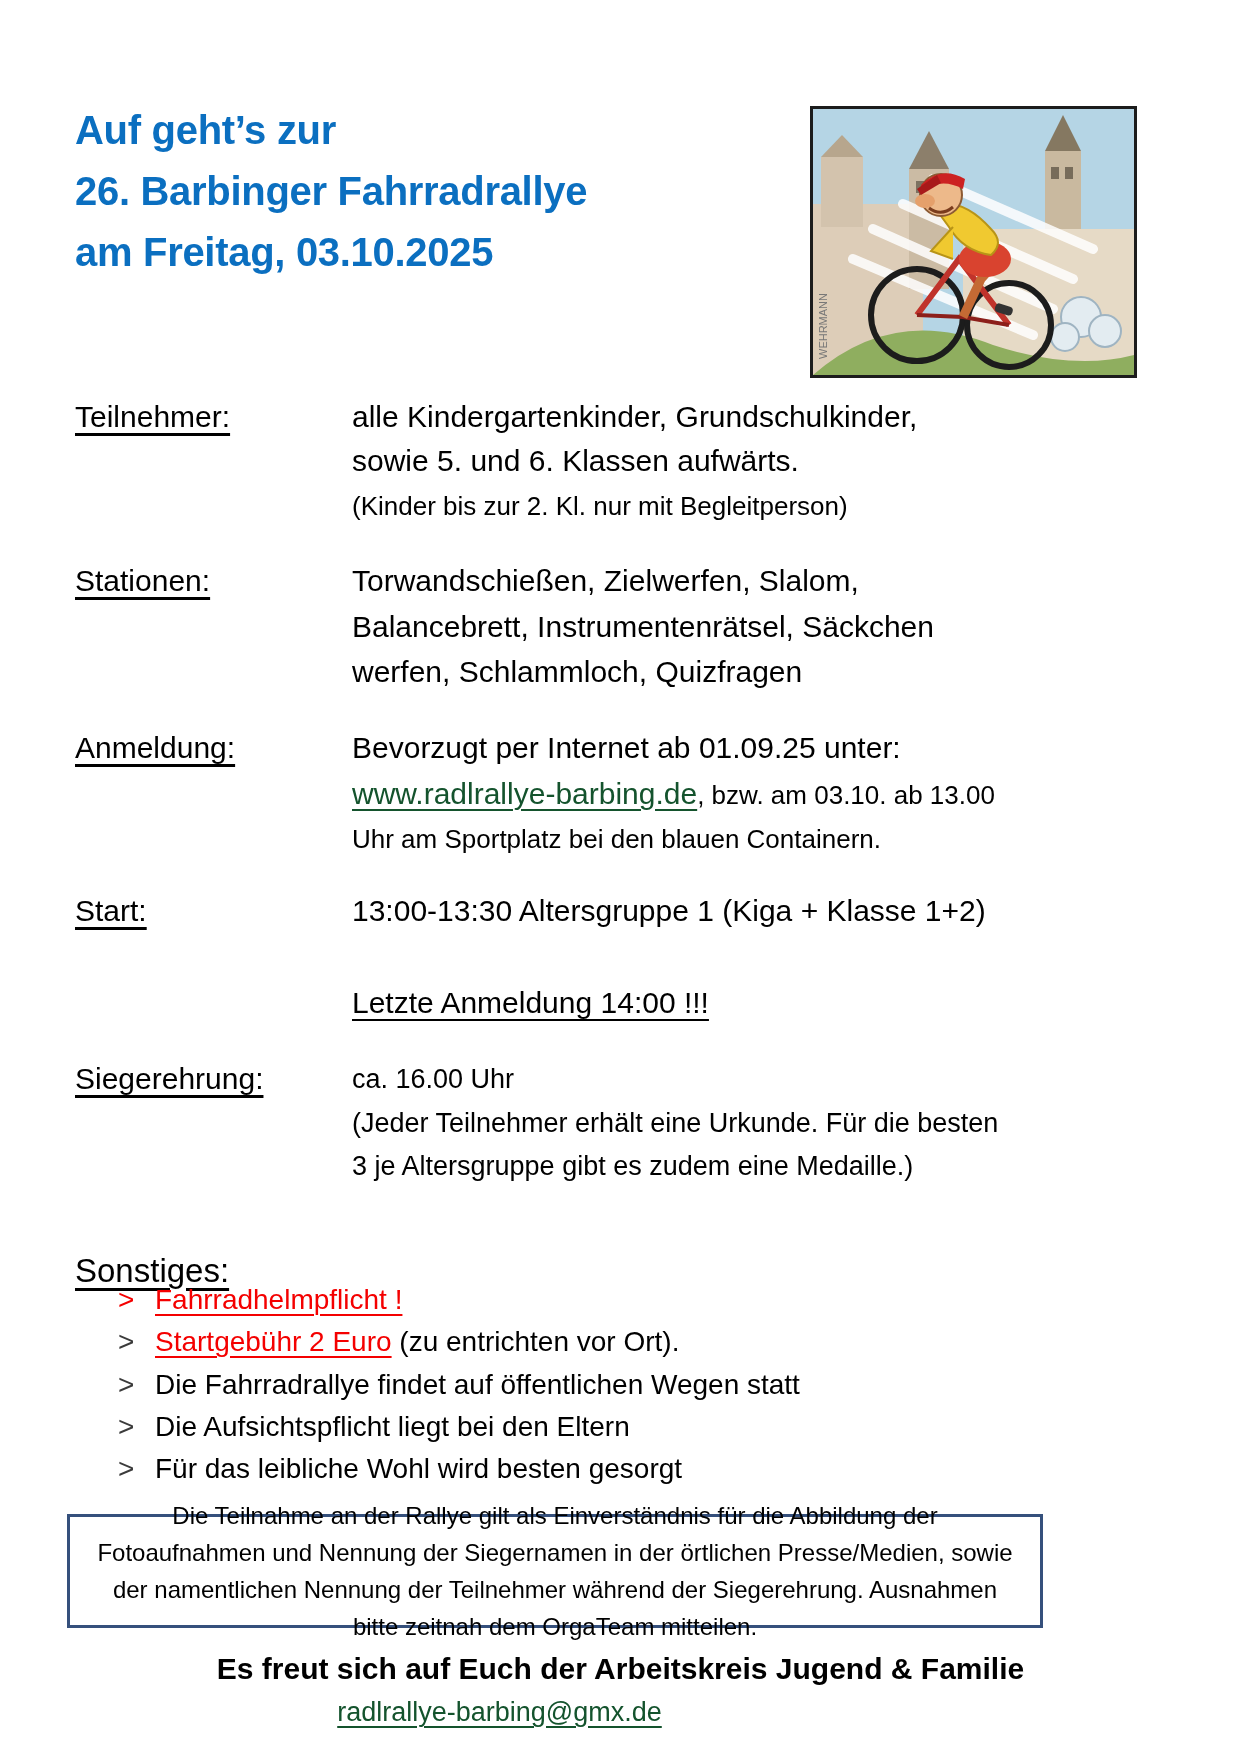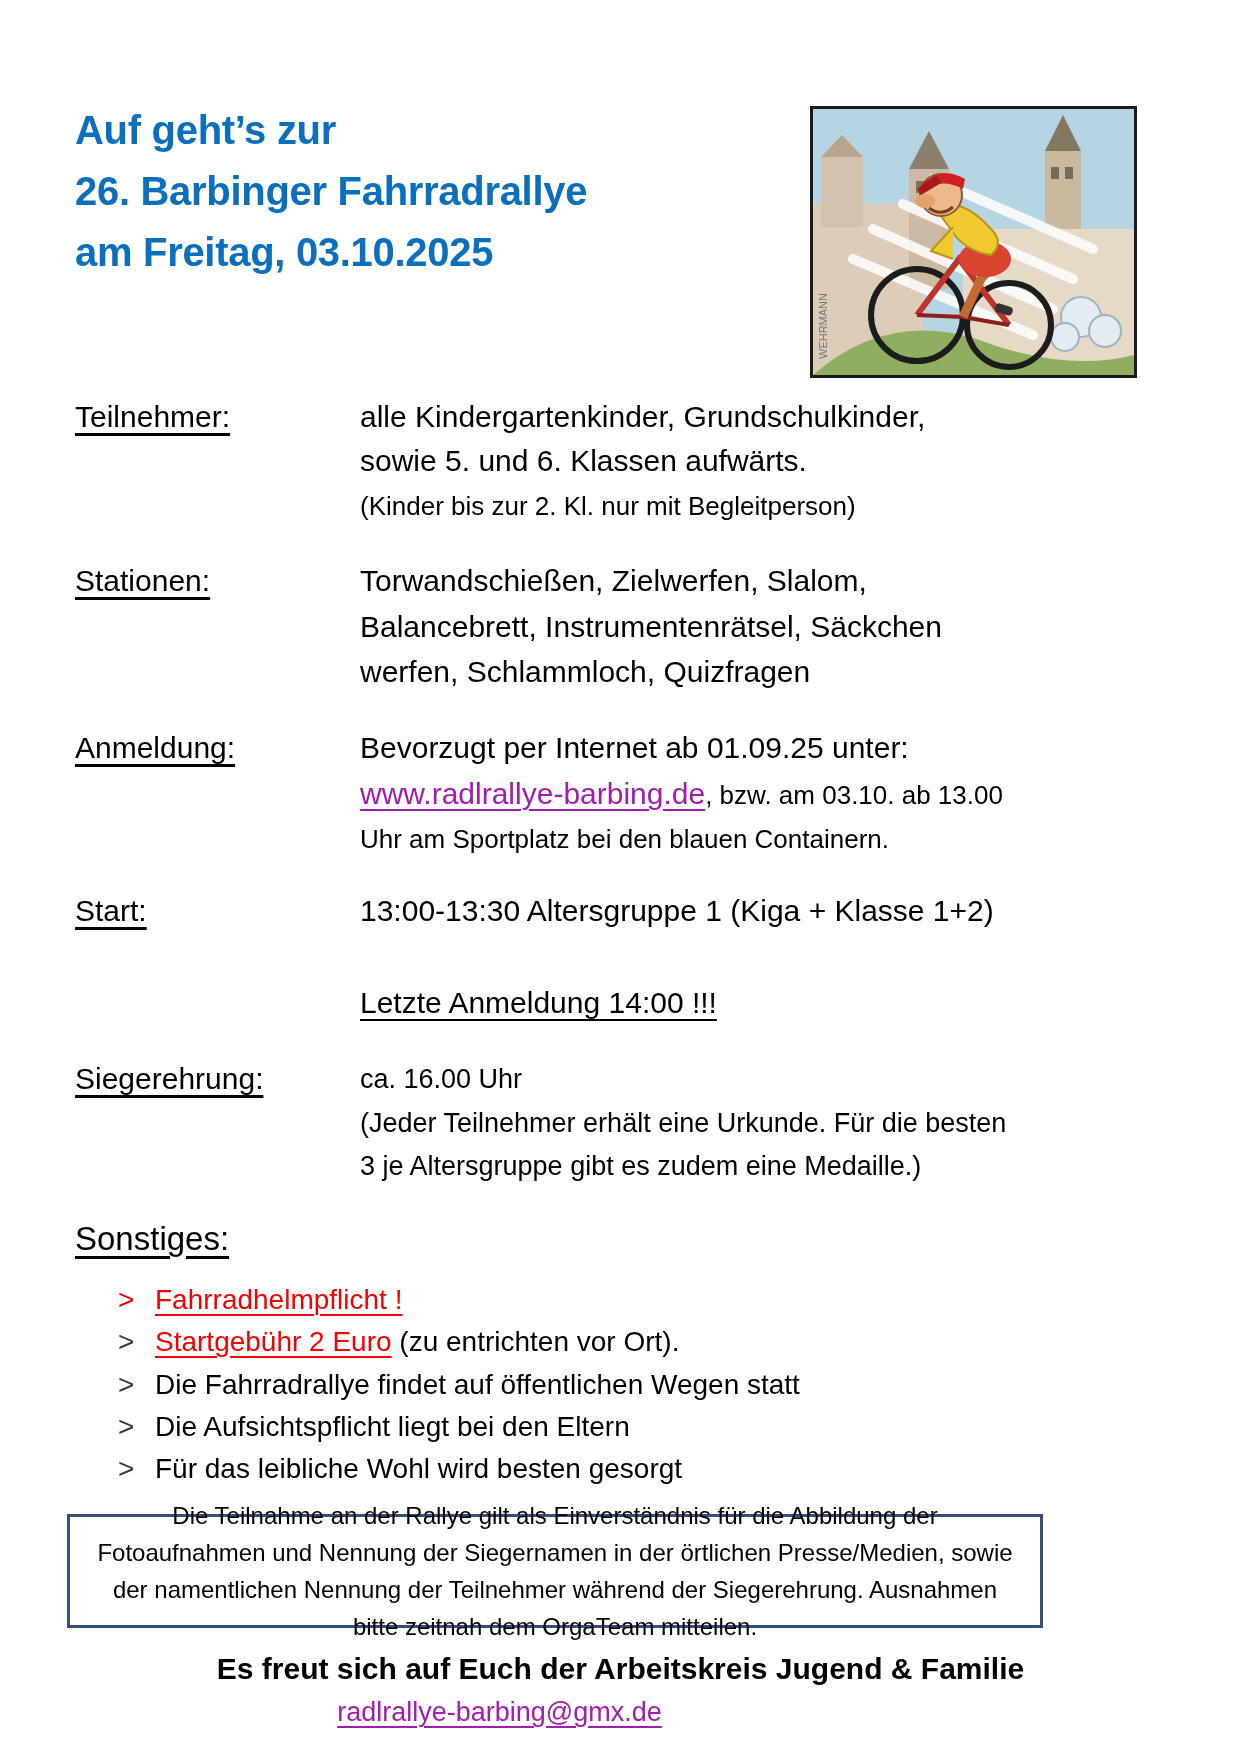--- a/index.html
+++ b/index.html
@@ -20,29 +20,29 @@
     left:810px; top:106px; width:327px; height:272px;
     border:3px solid #1c1c1c; box-sizing:border-box; background:#b5d5e5;
   }
   .illustration svg { display:block; width:100%; height:100%; }
 
   
   .label {
     left:75px; font-size:30px; font-weight:normal;
     text-decoration:underline; text-decoration-thickness:2.5px; text-underline-offset:6px;
   }
-  .label-lg { font-size:33px; }
-  .content { left:360px; font-size:30px; }
+  .label-lg { font-size:33px;margin-top:32px; }
+  .content { left:352px; font-size:30px; }
   .fs26 { font-size:26px; }
   .fs27 { font-size:27px; }
   .bold { font-weight:normal; }
   .u-black { text-decoration:underline; text-decoration-thickness:2px; text-underline-offset:6px; }
 
   .link {
-    color:#a21caf; text-decoration:underline; text-decoration-thickness:2px;
+    color:#14532d; text-decoration:underline; text-decoration-thickness:2px;
     text-underline-offset:5px; cursor:pointer;
   }
 
   
   .bullet-marker { left:118px; font-size:28px; color:#3b3b3b; }
   .bullet-marker.red { color:#f40000; }
   .bullet-text { left:155px; font-size:28px; }
   .red-underline {
     color:#f40000; text-decoration:underline; text-decoration-thickness:2px;
     text-underline-offset:5px;

